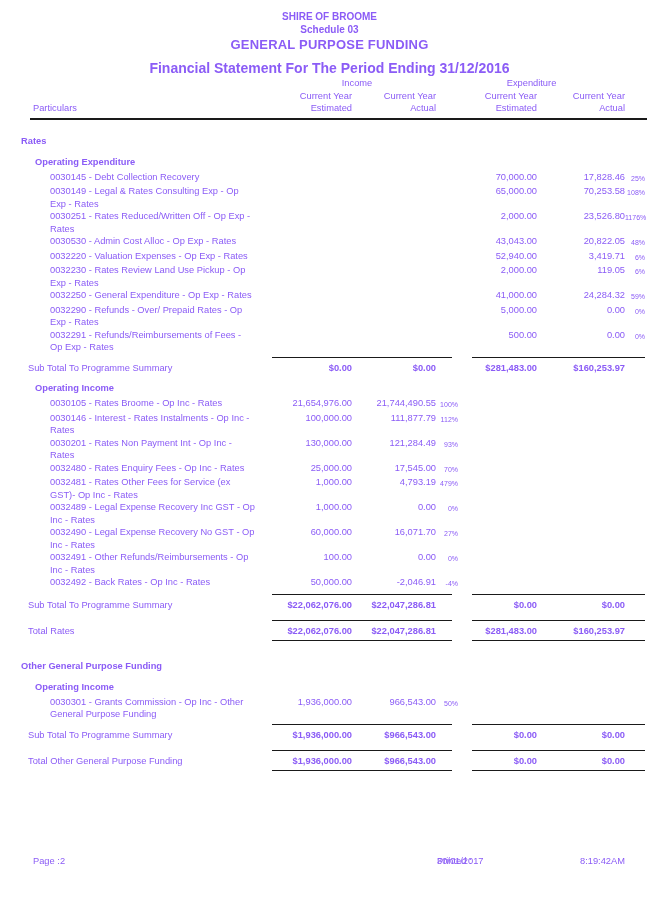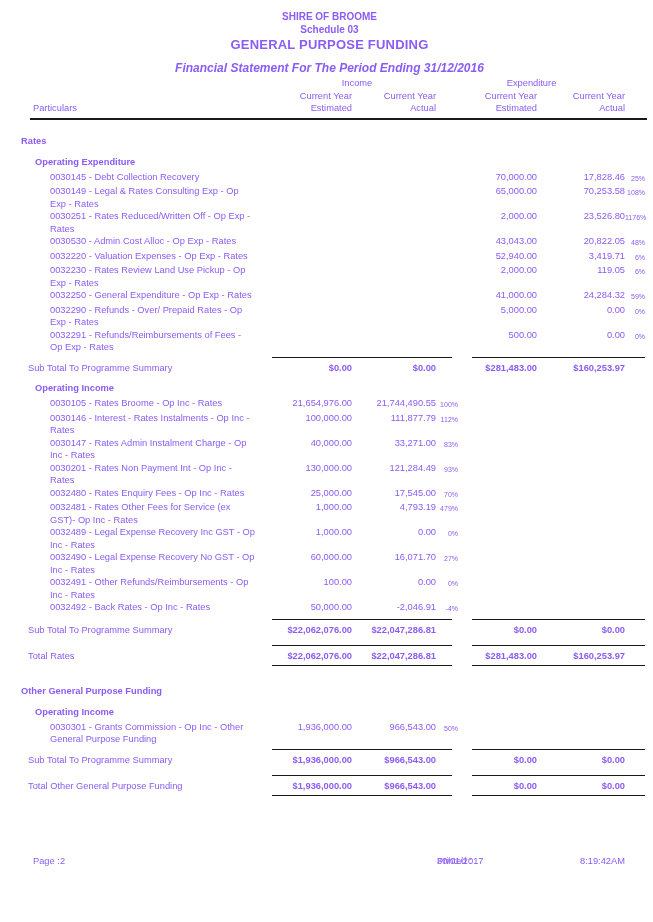--- a/index.html
+++ b/index.html
@@ -12,21 +12,21 @@
     color:#8b5cf6;
     box-sizing:border-box;
     padding:10px 0 0 20px;
     overflow:hidden;
   }
   
   .doc-header{text-align:center;margin-right:14px;}
   .doc-org{font-size:10px;font-weight:bold;line-height:13px;}
   .doc-schedule{font-size:10px;font-weight:bold;line-height:13px;}
   .doc-title{font-size:13px;font-weight:bold;line-height:17px;letter-spacing:.2px;}
-  .doc-subtitle{font-size:12px;font-weight:bold;margin-top:9px;line-height:13px;font-style:italic;}
+  .doc-subtitle{font-size:14px;font-weight:bold;margin-top:9px;line-height:13px;}
 
   
   .row, .colhead-row1, .colhead-row2{
     display:grid;
     grid-template-columns:258px 74px 84px 30px 71px 88px 28px;
   }
   .colhead{margin-top:2px;font-size:9.3px;line-height:12.5px;}
   .colhead-row1 .grp{text-align:center;}
   .grp-income{grid-column:2/4;}
   .grp-expenditure{grid-column:5/7;margin-right:28px;}
@@ -220,29 +220,20 @@
         <div class="row account-row">
           <div class="c-part indent-account">0030146 - Interest - Rates Instalments - Op Inc - Rates</div>
           <div class="c-num">100,000.00</div>
           <div class="c-num">111,877.79</div>
           <div class="c-pct">112%</div>
           <div class="c-num"></div>
           <div class="c-num"></div>
           <div class="c-pct"></div>
         </div>
         <div class="row account-row">
-          <div class="c-part indent-account">0030147 - Rates Admin Instalment Charge - Op Inc - Rates</div>
-          <div class="c-num">40,000.00</div>
-          <div class="c-num">33,271.00</div>
-          <div class="c-pct">83%</div>
-          <div class="c-num"></div>
-          <div class="c-num"></div>
-          <div class="c-pct"></div>
-        </div>
-        <div class="row account-row">
           <div class="c-part indent-account">0030201 - Rates Non Payment Int - Op Inc - Rates</div>
           <div class="c-num">130,000.00</div>
           <div class="c-num">121,284.49</div>
           <div class="c-pct">93%</div>
           <div class="c-num"></div>
           <div class="c-num"></div>
           <div class="c-pct"></div>
         </div>
         <div class="row account-row">
           <div class="c-part indent-account">0032480 - Rates Enquiry Fees - Op Inc - Rates</div>

